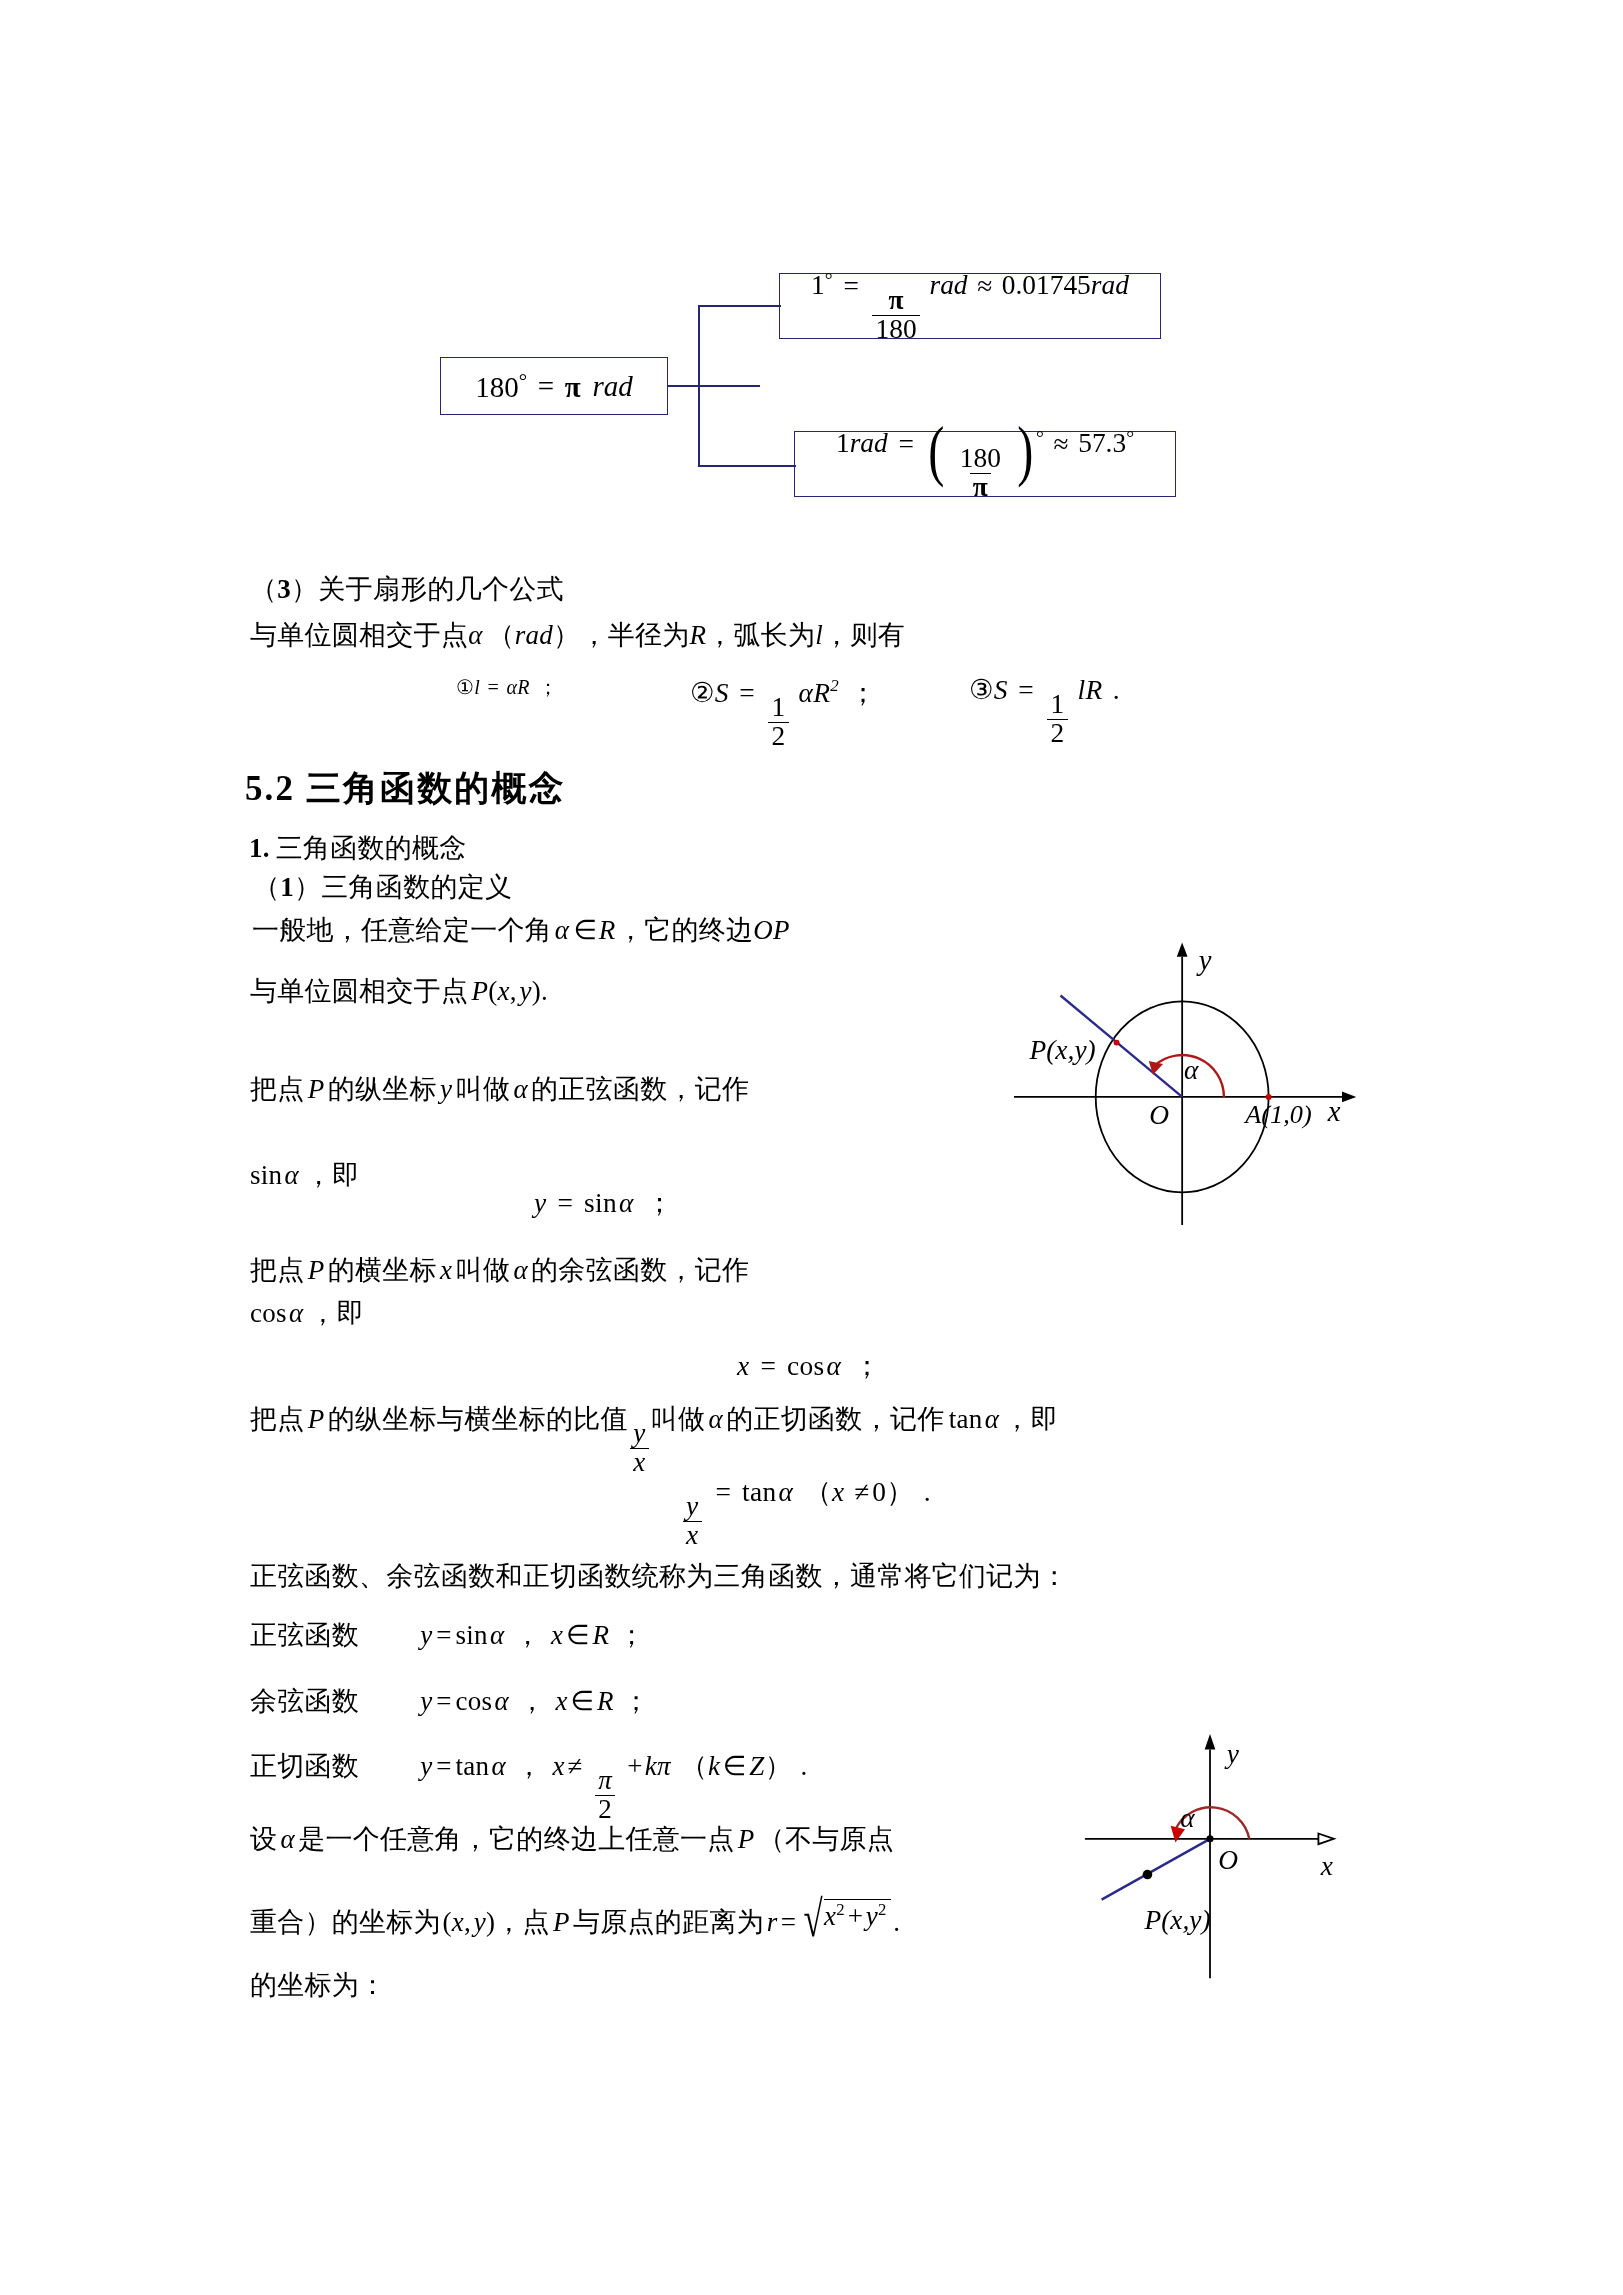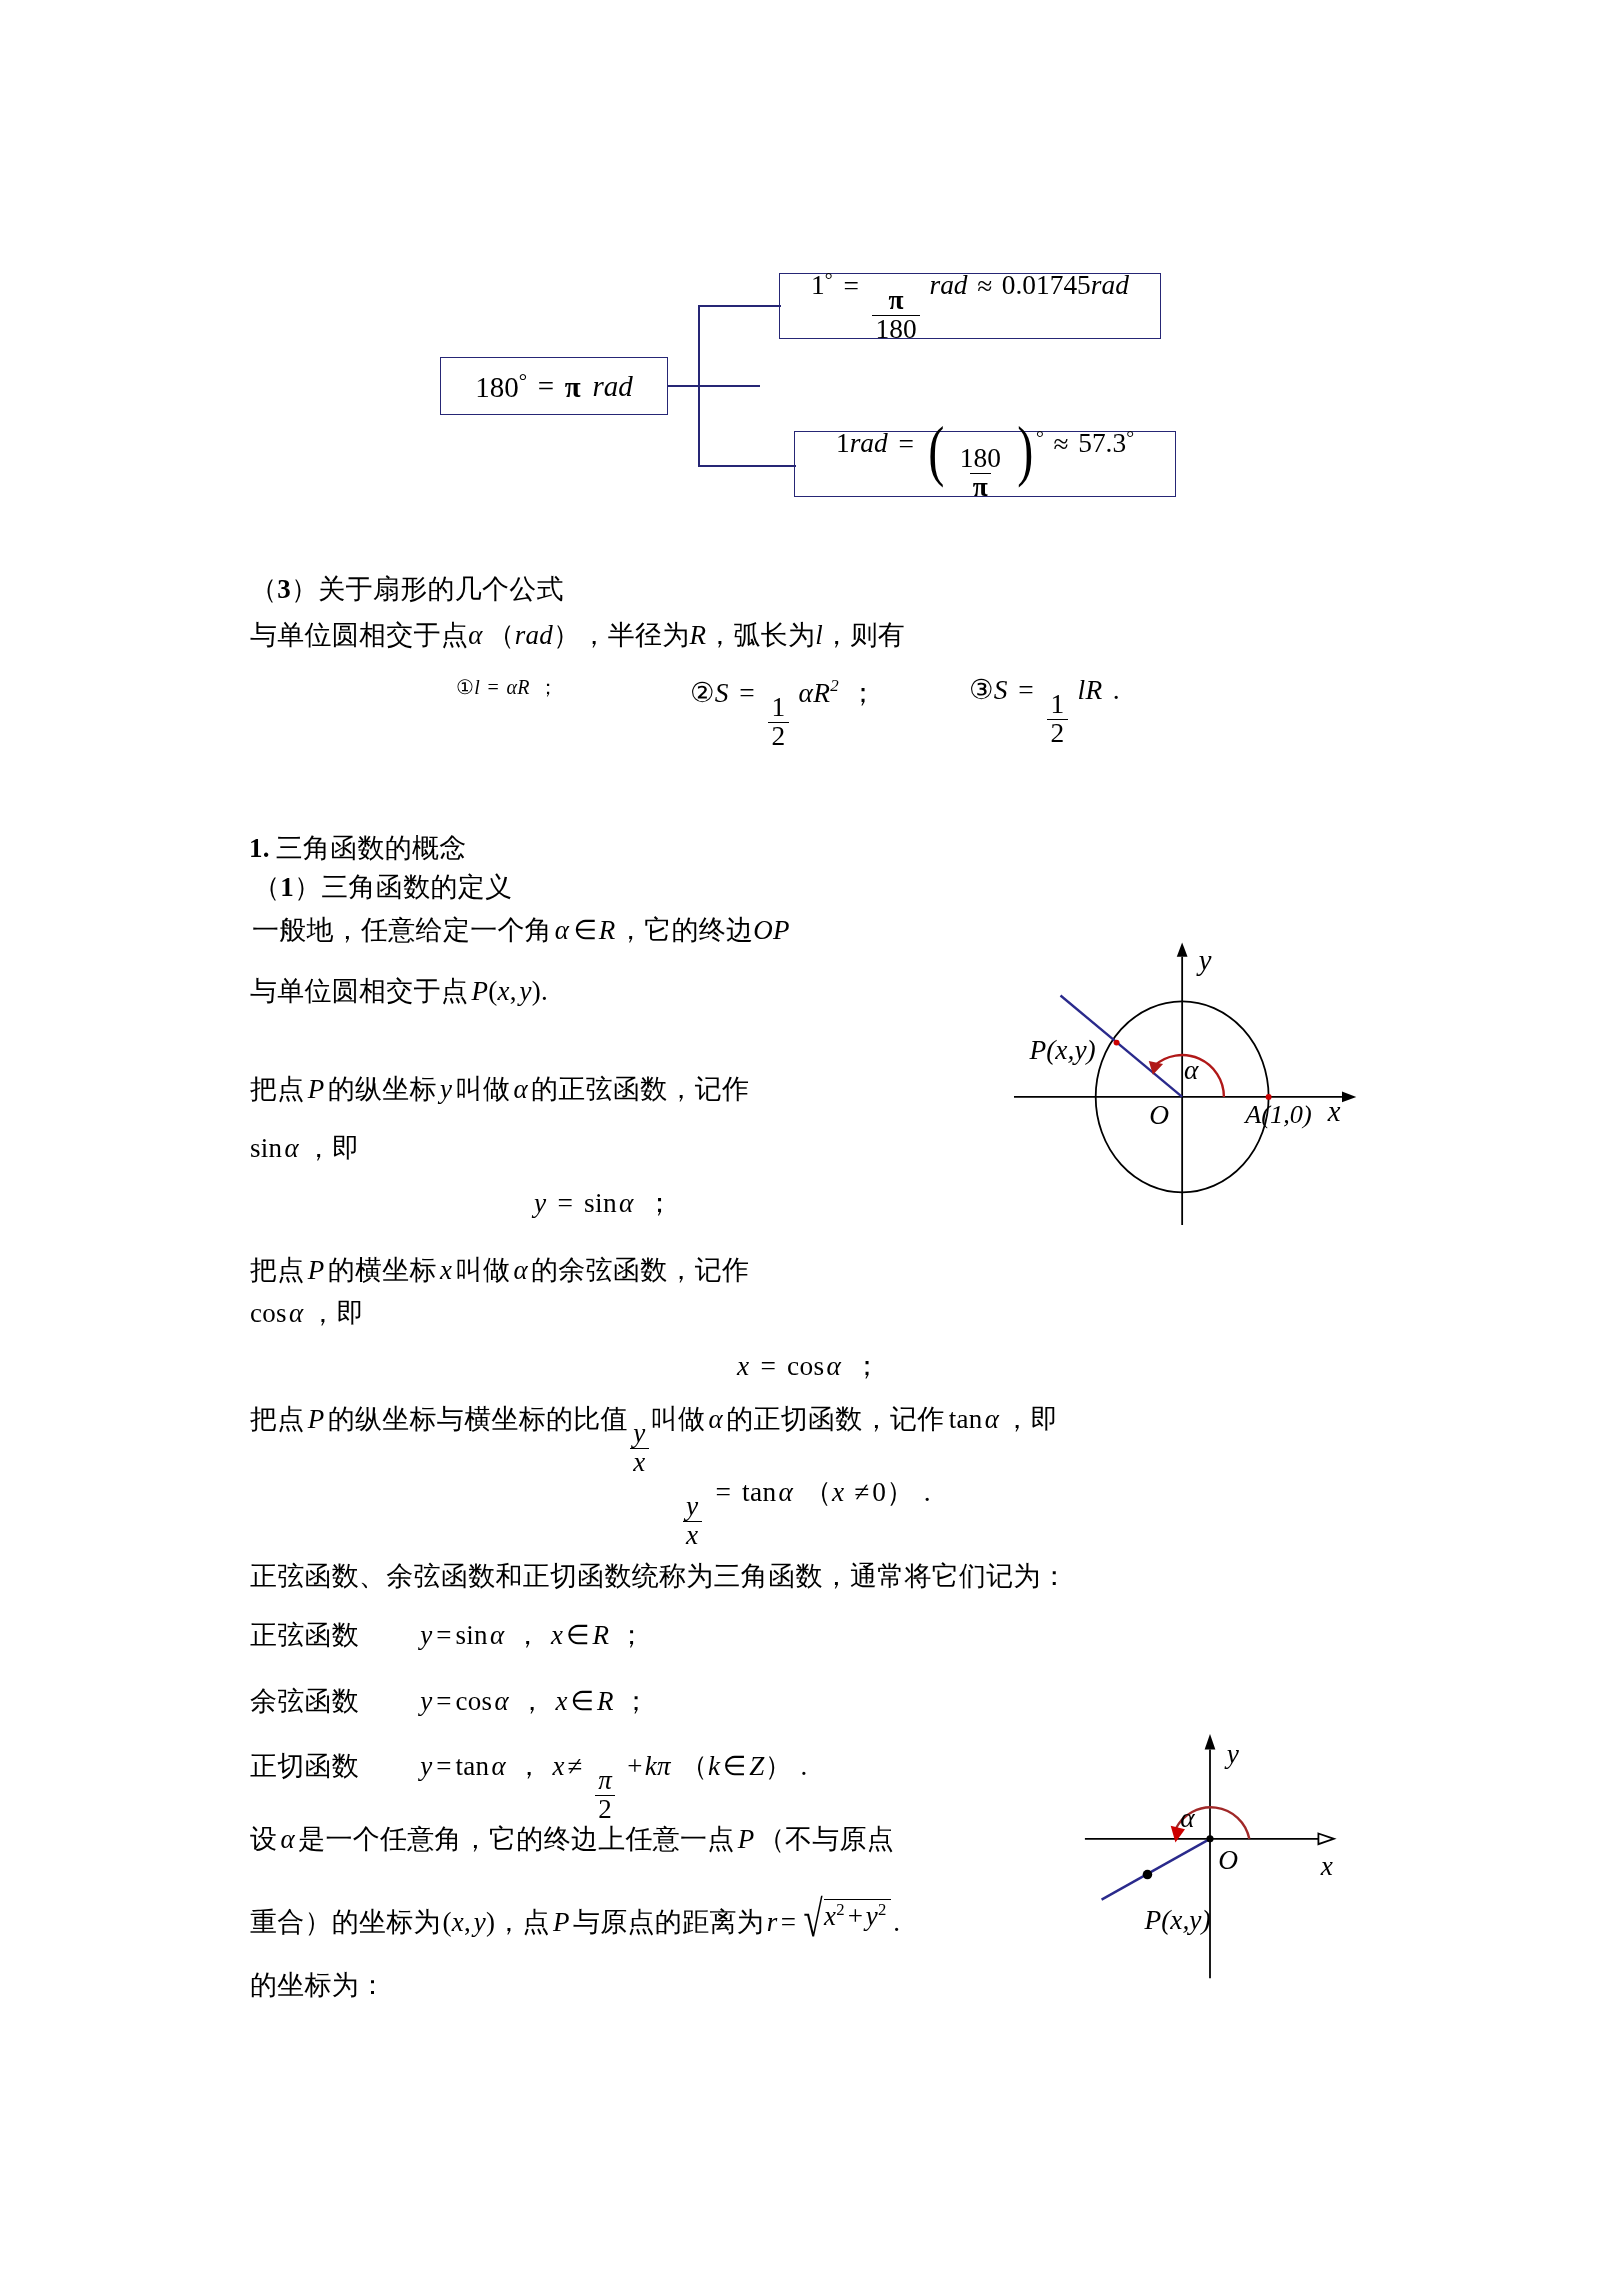--- a/index.html
+++ b/index.html
@@ -187,20 +187,21 @@
     <span class="mu">③</span><span class="mi">S</span>
     <span class="mu" style="margin:0 .12em;">=</span>
     <span class="frac">
         <span class="num mu">1</span>
         <span class="den mu">2</span>
       </span>
     <span class="mi">lR</span>
     <span class="mu" style="margin-left:.12em;">.</span>
   </div>
 
+  <div class="h-section" style="left:245px; top:765px;">5.2 三角函数的概念</div>
 
   <div class="para" style="left:249px; top:835px;">
     <span class="bold-n">1.</span><span style="margin-left:.22em;">三角函数的概念</span>
   </div>
 
   <div class="para" style="left:253px; top:874px;">
     <span>（</span><span class="bold-n">1</span><span>）三角函数的定义</span>
   </div>
 
   <div class="para" style="left:252px; top:917px;">
@@ -208,21 +209,21 @@
   </div>
 
   <div class="para" style="left:250px; top:978px;">
     <span>与单位圆相交于点</span><span class="mi" style="margin-left:.12em;">P</span><span class="mu">(</span><span class="mi">x</span><span class="mu">,</span><span class="mi" style="margin-left:.1em;">y</span><span class="mu">)</span><span class="mu">.</span>
   </div>
 
   <div class="para" style="left:250px; top:1076px;">
     <span>把点</span><span class="mi" style="margin:0 .12em;">P</span><span>的纵坐标</span><span class="mi" style="margin:0 .12em;">y</span><span>叫做</span><span class="mi" style="margin:0 .12em;">α</span><span>的正弦函数，记作</span>
   </div>
 
-  <div class="para" style="left:250px; top:1135px;">
+  <div class="para" style="left:250px; top:1162px;">
     <span class="mu">sin</span><span class="mi" style="margin-left:.08em;">α</span><span style="margin-left:.22em;">，即</span>
   </div>
 
   <div class="para" style="left:534px; top:1190px; font-size:27.4px;">
     <span class="mi">y</span>
     <span class="mu" style="margin:0 .14em;">=</span>
     <span class="mu">sin</span><span class="mi" style="margin-left:.08em;">α</span>
     <span class="mu" style="margin-left:.18em;">；</span>
   </div>
 

